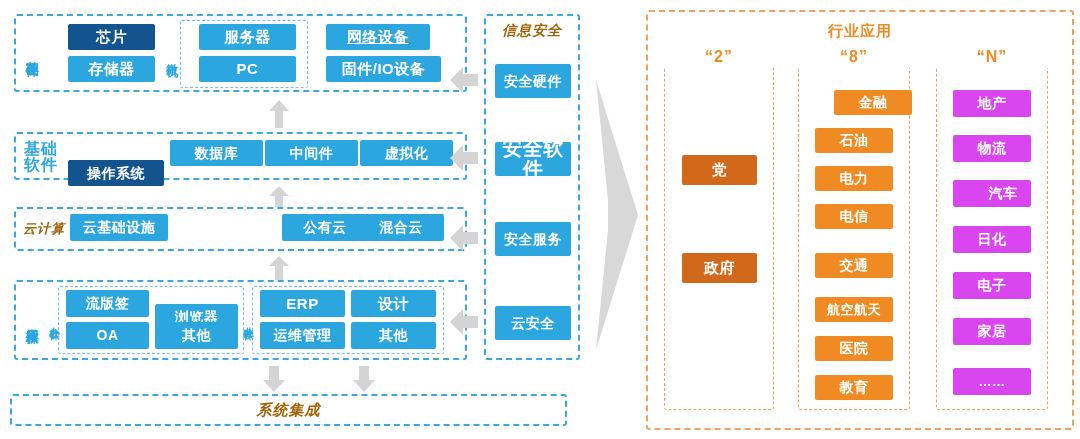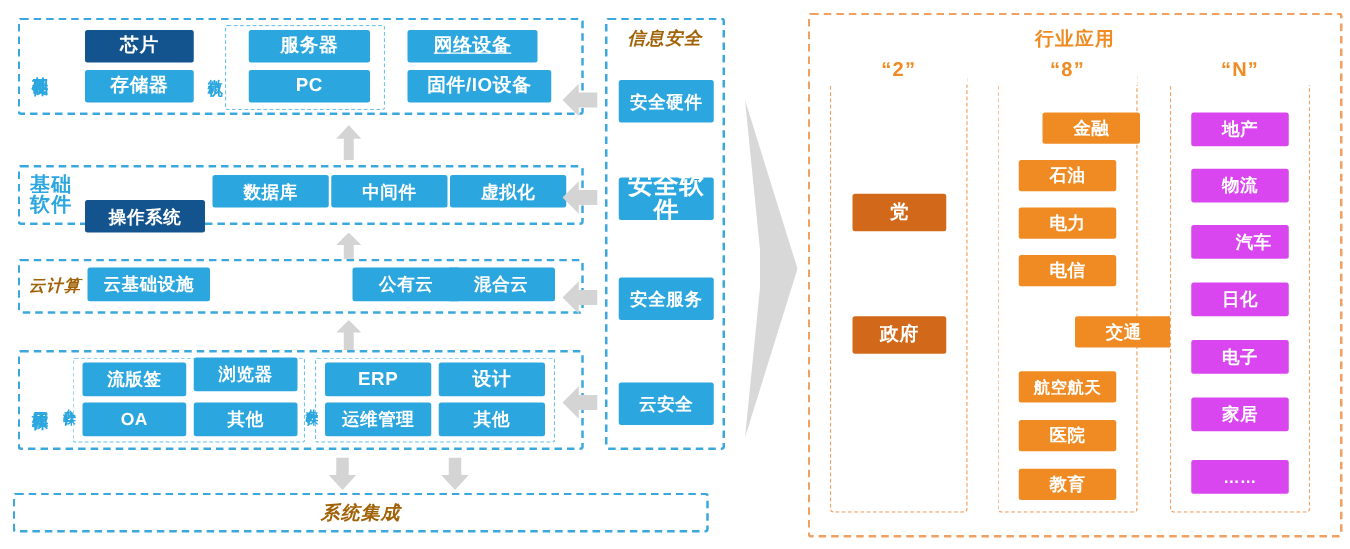--- a/index.html
+++ b/index.html
@@ -132,21 +132,21 @@
     </svg>
   </div>
 
   <div class="dash-blue" style="left:14px;top:280px;width:453px;height:80px;"></div>
   <div class="vlabel" style="left:20px;top:284px;width:24px;height:72px;font-size:13px;">应用软件</div>
 
   <div class="dash-blue-thin" style="left:58px;top:286px;width:186px;height:68px;"></div>
   <div class="vlabel" style="left:46px;top:290px;width:16px;height:62px;font-size:10px;">办公软件</div>
 
   <div class="chip blue" style="left:66px;top:290px;width:83px;height:27px;font-size:14px;">流版签</div>
-  <div class="chip blue" style="left:155px;top:286px;width:83px;height:27px;font-size:14px;">浏览器</div>
+  <div class="chip blue" style="left:155px;top:304px;width:83px;height:27px;font-size:14px;">浏览器</div>
   <div class="chip blue" style="left:66px;top:322px;width:83px;height:27px;font-size:14px;">OA</div>
   <div class="chip blue" style="left:155px;top:322px;width:83px;height:27px;font-size:14px;">其他</div>
 
   <div class="dash-blue-thin" style="left:252px;top:286px;width:192px;height:68px;"></div>
   <div class="vlabel" style="left:240px;top:290px;width:16px;height:62px;font-size:10px;">业务软件</div>
 
   <div class="chip blue" style="left:260px;top:290px;width:85px;height:27px;font-size:15px;">ERP</div>
   <div class="chip blue" style="left:351px;top:290px;width:85px;height:27px;font-size:15px;">设计</div>
   <div class="chip blue" style="left:260px;top:322px;width:85px;height:27px;font-size:14px;">运维管理</div>
   <div class="chip blue" style="left:351px;top:322px;width:85px;height:27px;font-size:14px;">其他</div>
@@ -208,21 +208,21 @@
   <div class="chip dkorange" style="left:682px;top:155px;width:75px;height:30px;font-size:15px;">党</div>
   <div class="chip dkorange" style="left:682px;top:253px;width:75px;height:30px;font-size:15px;">政府</div>
 
   <div class="dash-orange" style="left:798px;top:58px;width:112px;height:352px;border-width:1.5px;"></div>
   <div class="olabel" style="left:798px;top:46px;width:112px;height:22px;font-size:16px;background:#fff;">“8”</div>
 
   <div class="chip orange" style="left:815px;top:90px;width:78px;height:25px;font-size:14px;margin-left:19px;">金融</div>
   <div class="chip orange" style="left:815px;top:128px;width:78px;height:25px;font-size:14px;">石油</div>
   <div class="chip orange" style="left:815px;top:166px;width:78px;height:25px;font-size:14px;">电力</div>
   <div class="chip orange" style="left:815px;top:204px;width:78px;height:25px;font-size:14px;">电信</div>
-  <div class="chip orange" style="left:815px;top:253px;width:78px;height:25px;font-size:14px;margin-left:45px;">交通</div>
+  <div class="chip orange" style="left:815px;top:253px;width:78px;height:25px;font-size:14px;">交通</div>
   <div class="chip orange" style="left:815px;top:297px;width:78px;height:25px;font-size:13px;">航空航天</div>
   <div class="chip orange" style="left:815px;top:336px;width:78px;height:25px;font-size:14px;">医院</div>
   <div class="chip orange" style="left:815px;top:375px;width:78px;height:25px;font-size:14px;">教育</div>
 
   <div class="dash-orange" style="left:936px;top:58px;width:112px;height:352px;border-width:1.5px;"></div>
   <div class="olabel" style="left:936px;top:46px;width:112px;height:22px;font-size:16px;background:#fff;">“N”</div>
 
   <div class="chip lightorange" style="left:953px;top:90px;width:78px;height:27px;font-size:14px;">地产</div>
   <div class="chip lightorange" style="left:953px;top:135px;width:78px;height:27px;font-size:14px;">物流</div>
   <div class="chip lightorange" style="left:953px;top:180px;width:78px;height:27px;font-size:14px;padding-left:22px;">汽车</div>

